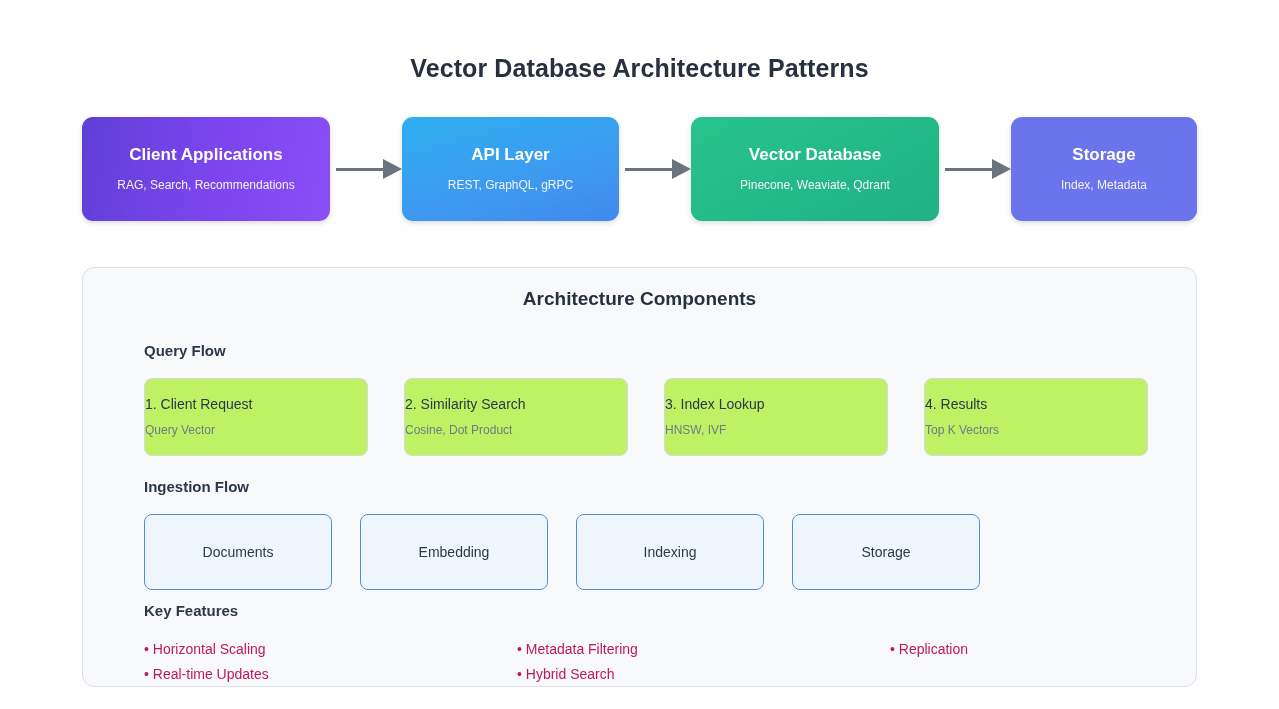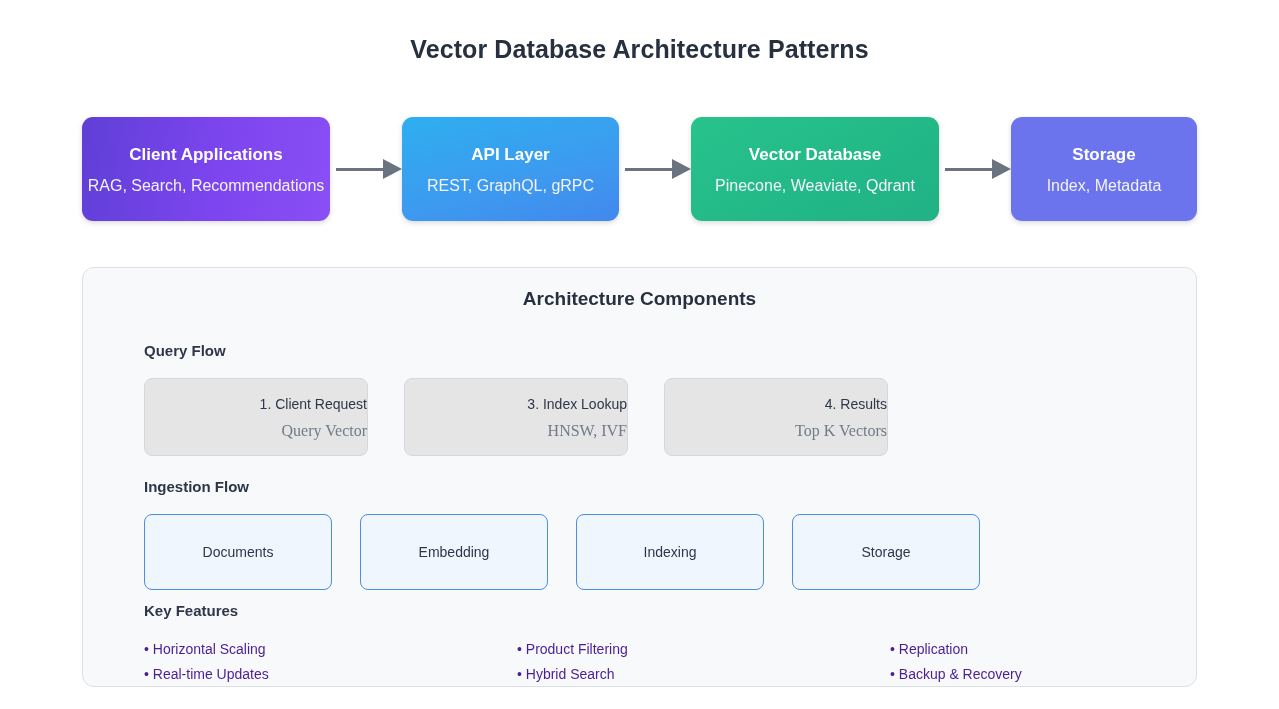--- a/index.html
+++ b/index.html
@@ -17,21 +17,21 @@
   }
 
   
   .page-title {
     text-align: center;
     font-size: 25px;
     font-weight: bold;
     color: #27303f;
     letter-spacing: 0.1px;
     margin: 0;
-    padding-top: 33px;
+    padding-top: 52px;
     height: 32px;
     line-height: 32px;
   }
 
   
   .pipeline {
     position: absolute;
     left: 82px;
     top: 117px;
     width: 1115px;
@@ -54,21 +54,21 @@
   .stage-title {
     color: #ffffff;
     font-size: 17px;
     font-weight: bold;
     line-height: 21px;
     margin-bottom: 12px;
     white-space: nowrap;
   }
   .stage-sub {
     color: #f3f2fd;
-    font-size: 16px;
+    font-size: 12px;
     line-height: 17px;
     white-space: nowrap;
   }
 
   .stage-0 { width: 248px; background: linear-gradient(100deg, #5f3fd6 0%, #7d45ef 55%, #8a4ff5 100%); }
   .stage-1 { width: 217px; background: linear-gradient(165deg, #2eaff0 0%, #3e98ef 65%, #4188ee 100%); }
   .stage-2 { width: 248px; background: linear-gradient(150deg, #28c38d 0%, #22b887 60%, #21b184 100%); }
   .stage-3 { width: 186px; background: #6b74ec; }
 
   .arrow {
@@ -130,42 +130,41 @@
   
   .query-section { position: absolute; left: 61px; top: 74px; width: 1030px; }
   .query-row {
     display: flex;
     gap: 36px;
     margin-top: 18px;
   }
   .query-card {
     width: 224px;
     height: 78px;
-    background: #e5e5e5;
+    background: #bef264;
     border: 1px solid #d5d8de;
     border-radius: 8px;
     display: flex;
     flex-direction: column;
-    align-items: flex-end;
+    align-items: flex-start;
     justify-content: center;
     box-sizing: border-box;
   }
   .query-card-title {
     font-size: 14px;
     color: #2d3748;
     line-height: 17px;
     margin-bottom: 9px;
     white-space: nowrap;
   }
   .query-card-sub {
-    font-size: 16px;
+    font-size: 12px;
     color: #707a89;
     line-height: 17px;
     white-space: nowrap;
-    font-family: Liberation Serif, serif;
   }
 
   
   .ingestion-section { position: absolute; left: 61px; top: 210px; width: 1030px; }
   .ingestion-row {
     display: flex;
     gap: 28px;
     margin-top: 18px;
   }
   .ingestion-card {
@@ -185,21 +184,21 @@
   
   .features-section { position: absolute; left: 61px; top: 334px; width: 1030px; }
   .features-grid {
     display: grid;
     grid-template-columns: 373px 373px 284px;
     margin-top: 17px;
     row-gap: 0;
   }
   .feature-item {
     font-size: 14px;
-    color: #4c1d95;
+    color: #be185d;
     line-height: 25px;
     white-space: nowrap;
   }
 </style>
 </head>
 <body>
 
 <h1 class="page-title">Vector Database Architecture Patterns</h1>
 
 <div class="pipeline">
@@ -244,20 +243,24 @@
 <div class="panel">
 
   <h2 class="panel-title">Architecture Components</h2>
 
   <div class="query-section">
     <div class="section-label">Query Flow</div>
     <div class="query-row">
       <div class="query-card">
         <div class="query-card-title">1. Client Request</div>
         <div class="query-card-sub">Query Vector</div>
+      </div>
+      <div class="query-card">
+        <div class="query-card-title">2. Similarity Search</div>
+        <div class="query-card-sub">Cosine, Dot Product</div>
       </div>
       <div class="query-card">
         <div class="query-card-title">3. Index Lookup</div>
         <div class="query-card-sub">HNSW, IVF</div>
       </div>
       <div class="query-card">
         <div class="query-card-title">4. Results</div>
         <div class="query-card-sub">Top K Vectors</div>
       </div>
     </div>
@@ -270,21 +273,20 @@
       <div class="ingestion-card">Embedding</div>
       <div class="ingestion-card">Indexing</div>
       <div class="ingestion-card">Storage</div>
     </div>
   </div>
 
   <div class="features-section">
     <div class="section-label">Key Features</div>
     <div class="features-grid">
       <div class="feature-item">• Horizontal Scaling</div>
-      <div class="feature-item">• Product Filtering</div>
+      <div class="feature-item">• Metadata Filtering</div>
       <div class="feature-item">• Replication</div>
       <div class="feature-item">• Real-time Updates</div>
       <div class="feature-item">• Hybrid Search</div>
-      <div class="feature-item">• Backup &amp; Recovery</div>
     </div>
   </div>
 
 </div>
 
 </body></html>

